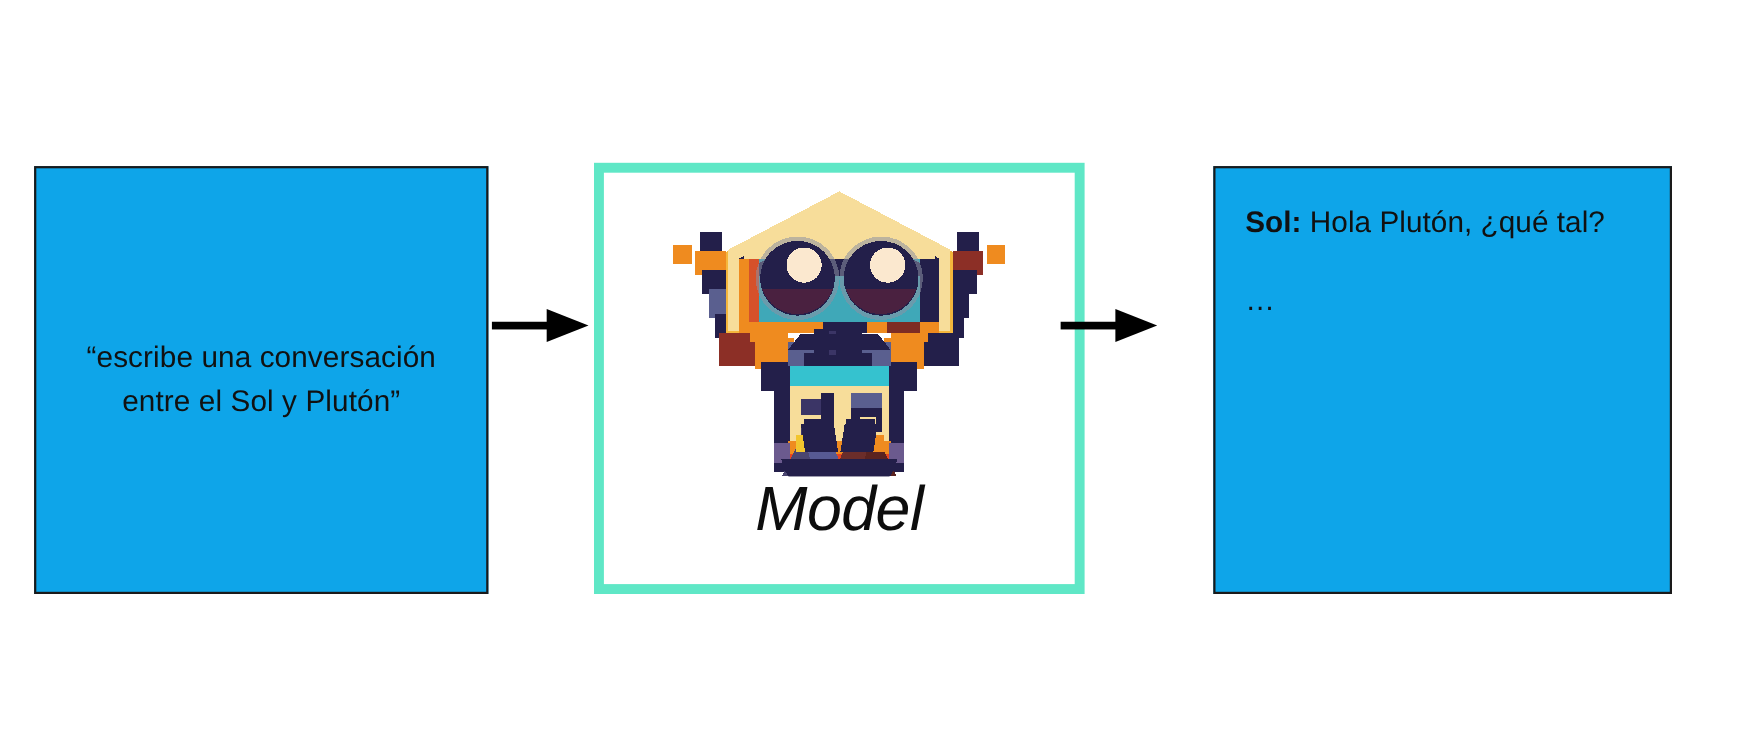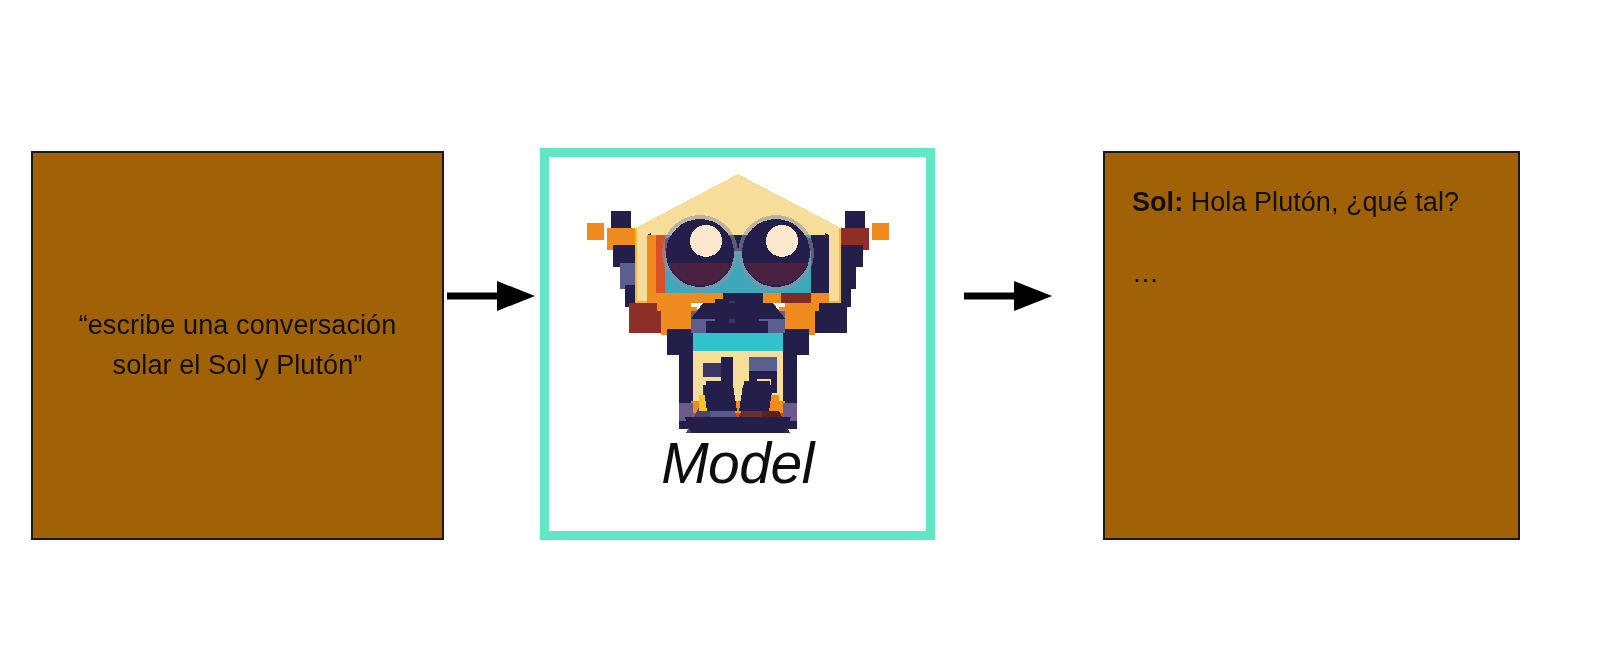--- a/index.html
+++ b/index.html
@@ -23,21 +23,21 @@
     top: 0;
     width: 1600px;
     height: 672px;
     background: #ffffff;
   }
 
   
   .box {
     position: absolute;
     box-sizing: border-box;
-    background: #a16207;
+    background: #0ea5e9;
   }
 
   .box-plain {
     border: 2px solid #1a1a1a;
   }
 
   #prompt-box {
     left: 31px;
     top: 151px;
     width: 413px;
@@ -53,21 +53,21 @@
     font-size: 27px;
     line-height: 1.47;
     color: #111111;
     letter-spacing: 0.1px;
   }
 
   
   #model-box {
     left: 540px;
     top: 148px;
-    width: 395px;
+    width: 446px;
     height: 392px;
     border: 9px solid #5fe7c6;
     background: #ffffff;
     display: flex;
     flex-direction: column;
     align-items: center;
     justify-content: flex-start;
   }
 
   #robot-wrap {
@@ -144,21 +144,21 @@
     width: 100%;
     height: 100%;
   }
 </style>
 </head>
 <body>
 
 <div id="stage">
 
   <div class="box box-plain" id="prompt-box">
-    <div id="prompt-text">“escribe una conversación solar el Sol y Plutón”</div>
+    <div id="prompt-text">“escribe una conversación entre el Sol y Plutón”</div>
   </div>
 
   <div class="arrow" id="arrow-1">
     <svg viewBox="0 0 90 40" xmlns="http://www.w3.org/2000/svg" aria-hidden="true">
       <rect x="0" y="16.5" width="56" height="7" fill="#000000"></rect>
       <polygon points="50,5 88,20 50,35" fill="#000000"></polygon>
     </svg>
   </div>
 
   <div class="box" id="model-box">

